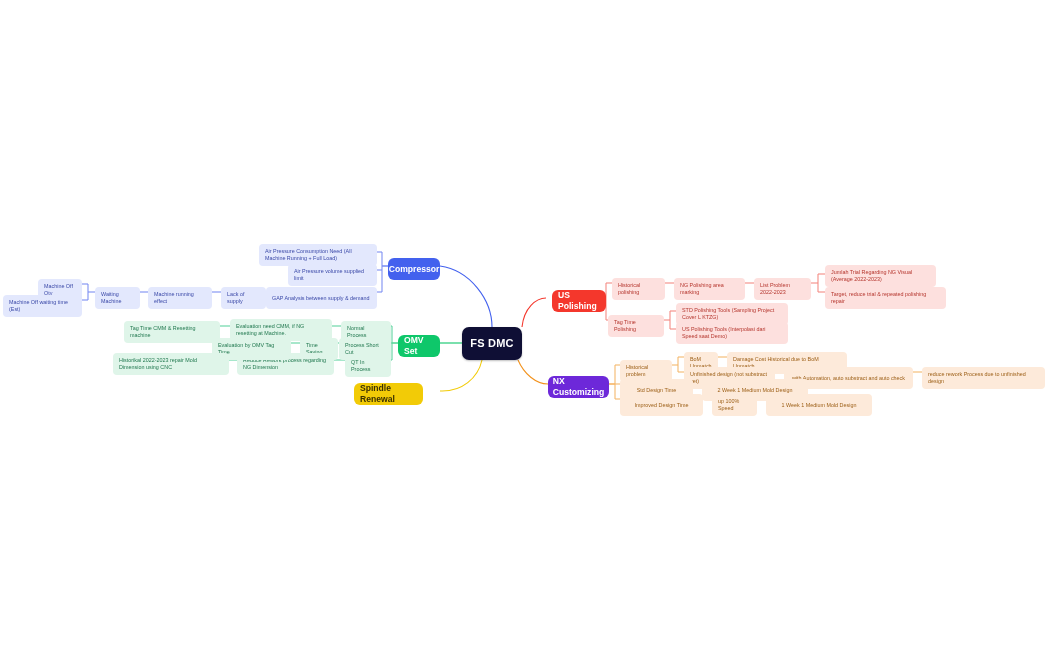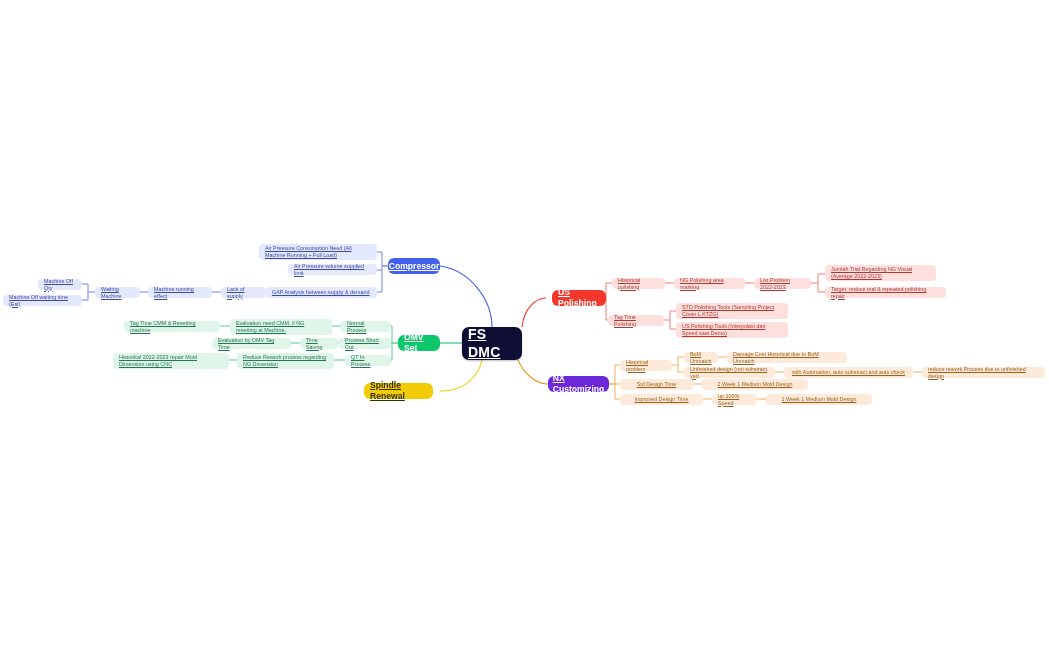--- a/index.html
+++ b/index.html
@@ -8,30 +8,29 @@
     font-family:"Liberation Sans","DejaVu Sans",sans-serif;
     -webkit-font-smoothing:antialiased;
   }
   #canvas{position:absolute;left:0;top:0;width:1049px;height:650px;}
   svg.links{position:absolute;left:0;top:0;width:1049px;height:650px;pointer-events:none;}
 
   .node{
     position:absolute;box-sizing:border-box;
     border-radius:6px;
     display:flex;align-items:center;
-    padding:5px 6px;
+    padding:11px 6px;
     line-height:1.25;
     white-space:pre-line;
-    text-decoration:underline;
   }
 
   
   .root{
     background:#0f0f35;color:#ffffff;
-    font-size:14px;font-weight:bold;letter-spacing:.2px;
+    font-size:11px;font-weight:bold;letter-spacing:.2px;
     border-radius:7px;justify-content:center;
     box-shadow:0 1px 2px rgba(0,0,0,.25);
   }
 
   
   .b1{color:#ffffff;font-size:8.6px;font-weight:bold;justify-content:center;border-radius:6px;}
   .b1.blue{background:#4361ee;}
   .b1.green{background:#0ec76a;}
   .b1.yellow{background:#f2cb07;color:#3a3000;}
   .b1.red{background:#f4372c;margin-left:6px;}
@@ -136,21 +135,21 @@
       <path d="M757 399 L 766 399" stroke="#f5b86c"></path>
     </g>
   </svg>
 
   <div class="node root" style="left:462px;top:327px;width:60px;height:33px;">FS DMC</div>
 
   <div class="node b1 blue" style="left:388px;top:258px;width:52px;height:16px;">Compressor</div>
 
   <div class="node b1 green" style="left:398px;top:335px;width:42px;height:16px;">OMV Set</div>
 
-  <div class="node b1 yellow" style="left:364px;top:383px;width:69px;height:16px;">Spindle Renewal</div>
+  <div class="node b1 yellow" style="left:354px;top:383px;width:69px;height:16px;">Spindle Renewal</div>
 
   <div class="node b1 red" style="left:546px;top:290px;width:54px;height:16px;">US Polishing</div>
 
   <div class="node b1 orange" style="left:548px;top:376px;width:61px;height:16px;">NX Customizing</div>
 
   <div class="node chip blue" style="left:259px;top:244px;width:118px;height:16px;">Air Pressure Consumption Need (All Machine Running + Full Load)</div>
 
   <div class="node chip blue" style="left:288px;top:264px;width:89px;height:11px;">Air Pressure volume supplied limit</div>
 
   <div class="node chip blue" style="left:266px;top:287px;width:111px;height:11px;">GAP Analysis between supply &amp; demand</div>

